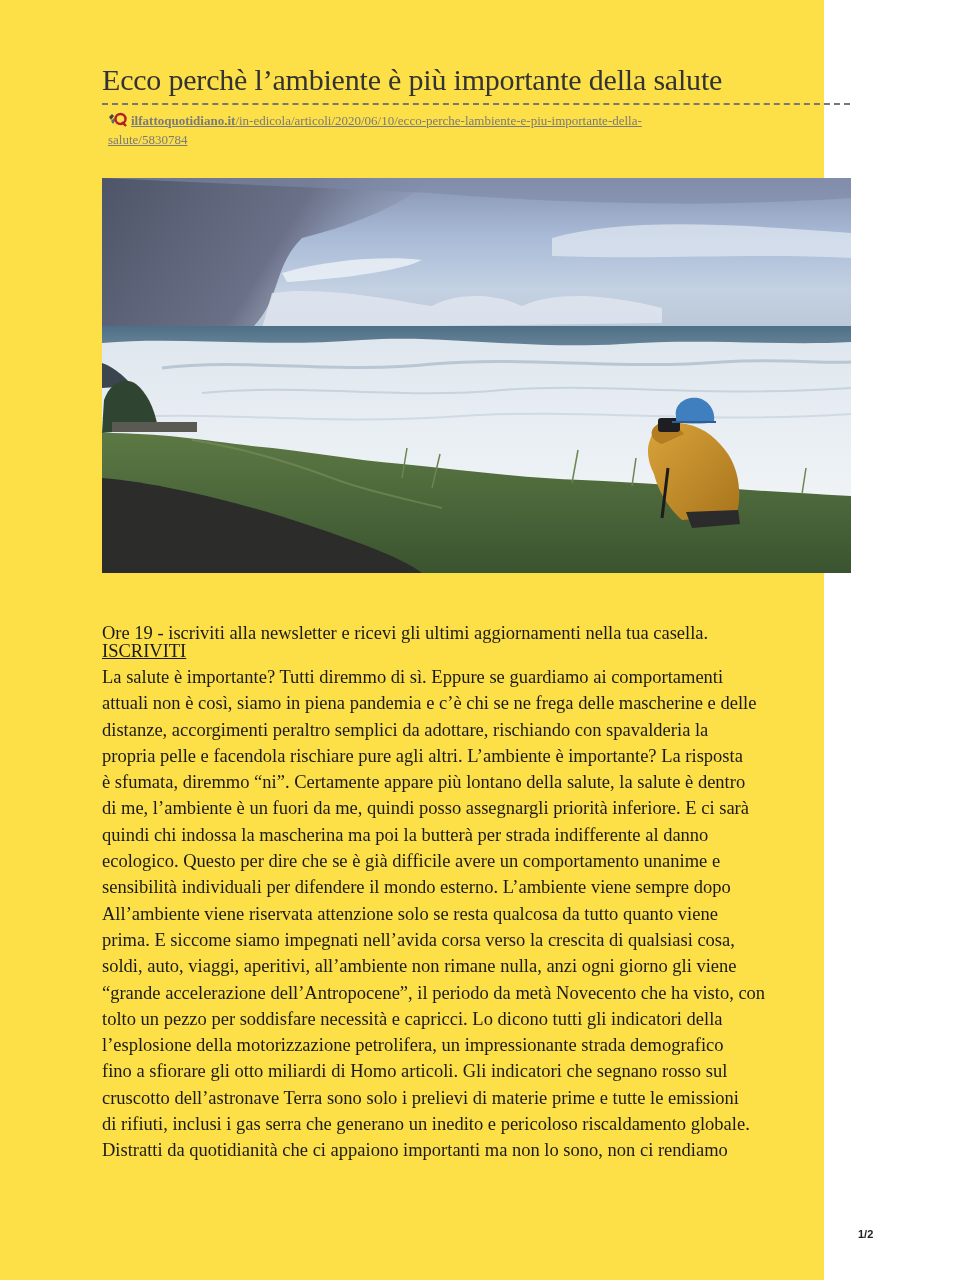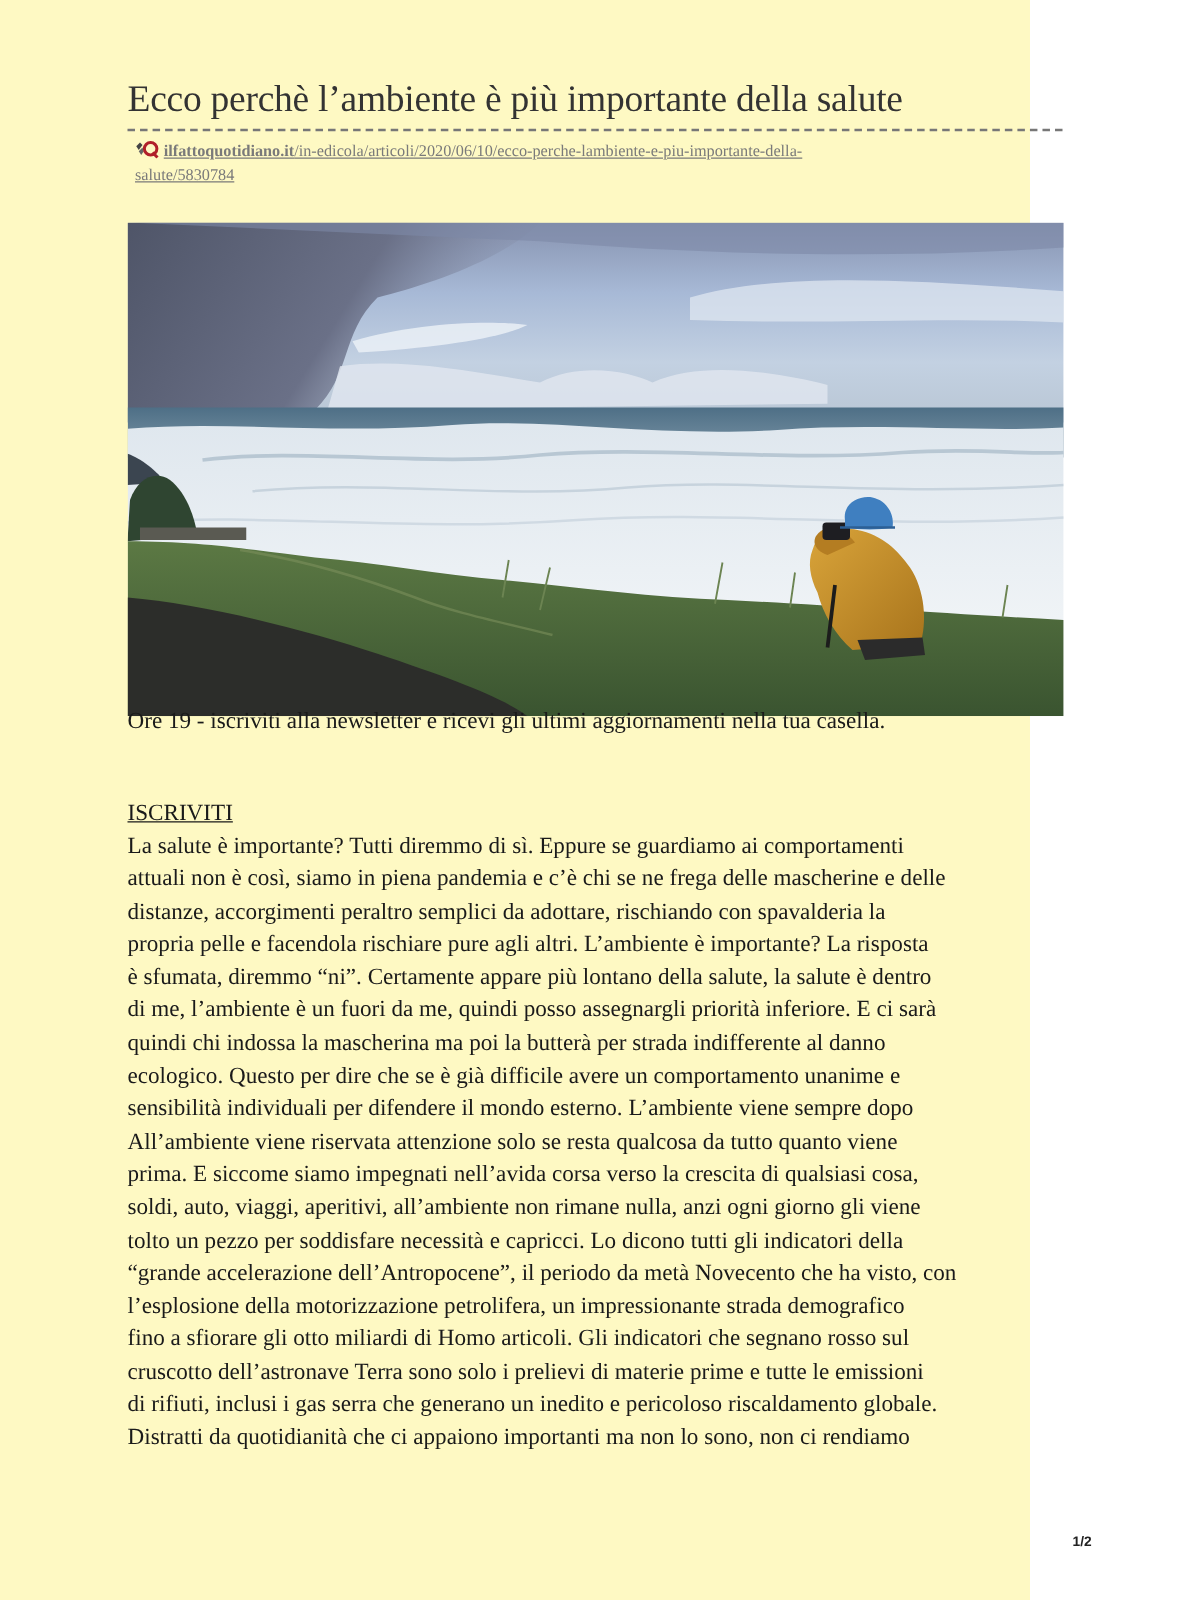--- a/index.html
+++ b/index.html
@@ -12,21 +12,21 @@
     height: 1280px;
     position: relative;
     overflow: hidden;
     font-family: "DejaVu Serif", "Liberation Serif", serif;
     color: #222;
   }
   .page {
     position: absolute;
     left: 0; top: 0;
     width: 824px; height: 1280px;
-    background: #fef9c3;
+    background: #fde047;
   }
   .title {
     position: absolute;
     left: 102px;
     top: 62px;
     width: 760px;
     margin: 0;
     font-family: "Liberation Serif", "DejaVu Serif", serif;
     font-weight: normal;
     font-size: 30px;
@@ -72,21 +72,21 @@
     left: 102px;
     top: 178px;
     width: 749px;
     height: 395px;
     overflow: hidden;
   }
   .hero svg { display: block; }
   .teaser {
     position: absolute;
     left: 102px;
-    top: 564px;
+    top: 620px;
     width: 760px;
     margin: 0;
     font-family: "Liberation Serif", "DejaVu Serif", serif;
     font-size: 18.5px;
     line-height: 26px;
     color: #1a1a1a;
     white-space: nowrap;
   }
   .subscribe {
     position: absolute;
@@ -221,22 +221,22 @@
     <span class="line">distanze, accorgimenti peraltro semplici da adottare, rischiando con spavalderia la</span>
     <span class="line">propria pelle e facendola rischiare pure agli altri. L’ambiente è importante? La risposta</span>
     <span class="line">è sfumata, diremmo “ni”. Certamente appare più lontano della salute, la salute è dentro</span>
     <span class="line">di me, l’ambiente è un fuori da me, quindi posso assegnargli priorità inferiore. E ci sarà</span>
     <span class="line">quindi chi indossa la mascherina ma poi la butterà per strada indifferente al danno</span>
     <span class="line">ecologico. Questo per dire che se è già difficile avere un comportamento unanime e</span>
     <span class="line">sensibilità individuali per difendere il mondo esterno. L’ambiente viene sempre dopo</span>
     <span class="line">All’ambiente viene riservata attenzione solo se resta qualcosa da tutto quanto viene</span>
     <span class="line">prima. E siccome siamo impegnati nell’avida corsa verso la crescita di qualsiasi cosa,</span>
     <span class="line">soldi, auto, viaggi, aperitivi, all’ambiente non rimane nulla, anzi ogni giorno gli viene</span>
+    <span class="line">“grande accelerazione dell’Antropocene”, il periodo da metà Novecento che ha visto, con</span>
     <span class="line">tolto un pezzo per soddisfare necessità e capricci. Lo dicono tutti gli indicatori della</span>
-    <span class="line">“grande accelerazione dell’Antropocene”, il periodo da metà Novecento che ha visto, con</span>
     <span class="line">l’esplosione della motorizzazione petrolifera, un impressionante strada demografico</span>
     <span class="line">fino a sfiorare gli otto miliardi di Homo articoli. Gli indicatori che segnano rosso sul</span>
     <span class="line">cruscotto dell’astronave Terra sono solo i prelievi di materie prime e tutte le emissioni</span>
     <span class="line">di rifiuti, inclusi i gas serra che generano un inedito e pericoloso riscaldamento globale.</span>
     <span class="line">Distratti da quotidianità che ci appaiono importanti ma non lo sono, non ci rendiamo</span>
   </div>
 
   <div class="page-number">1/2</div>
 
 </div>

